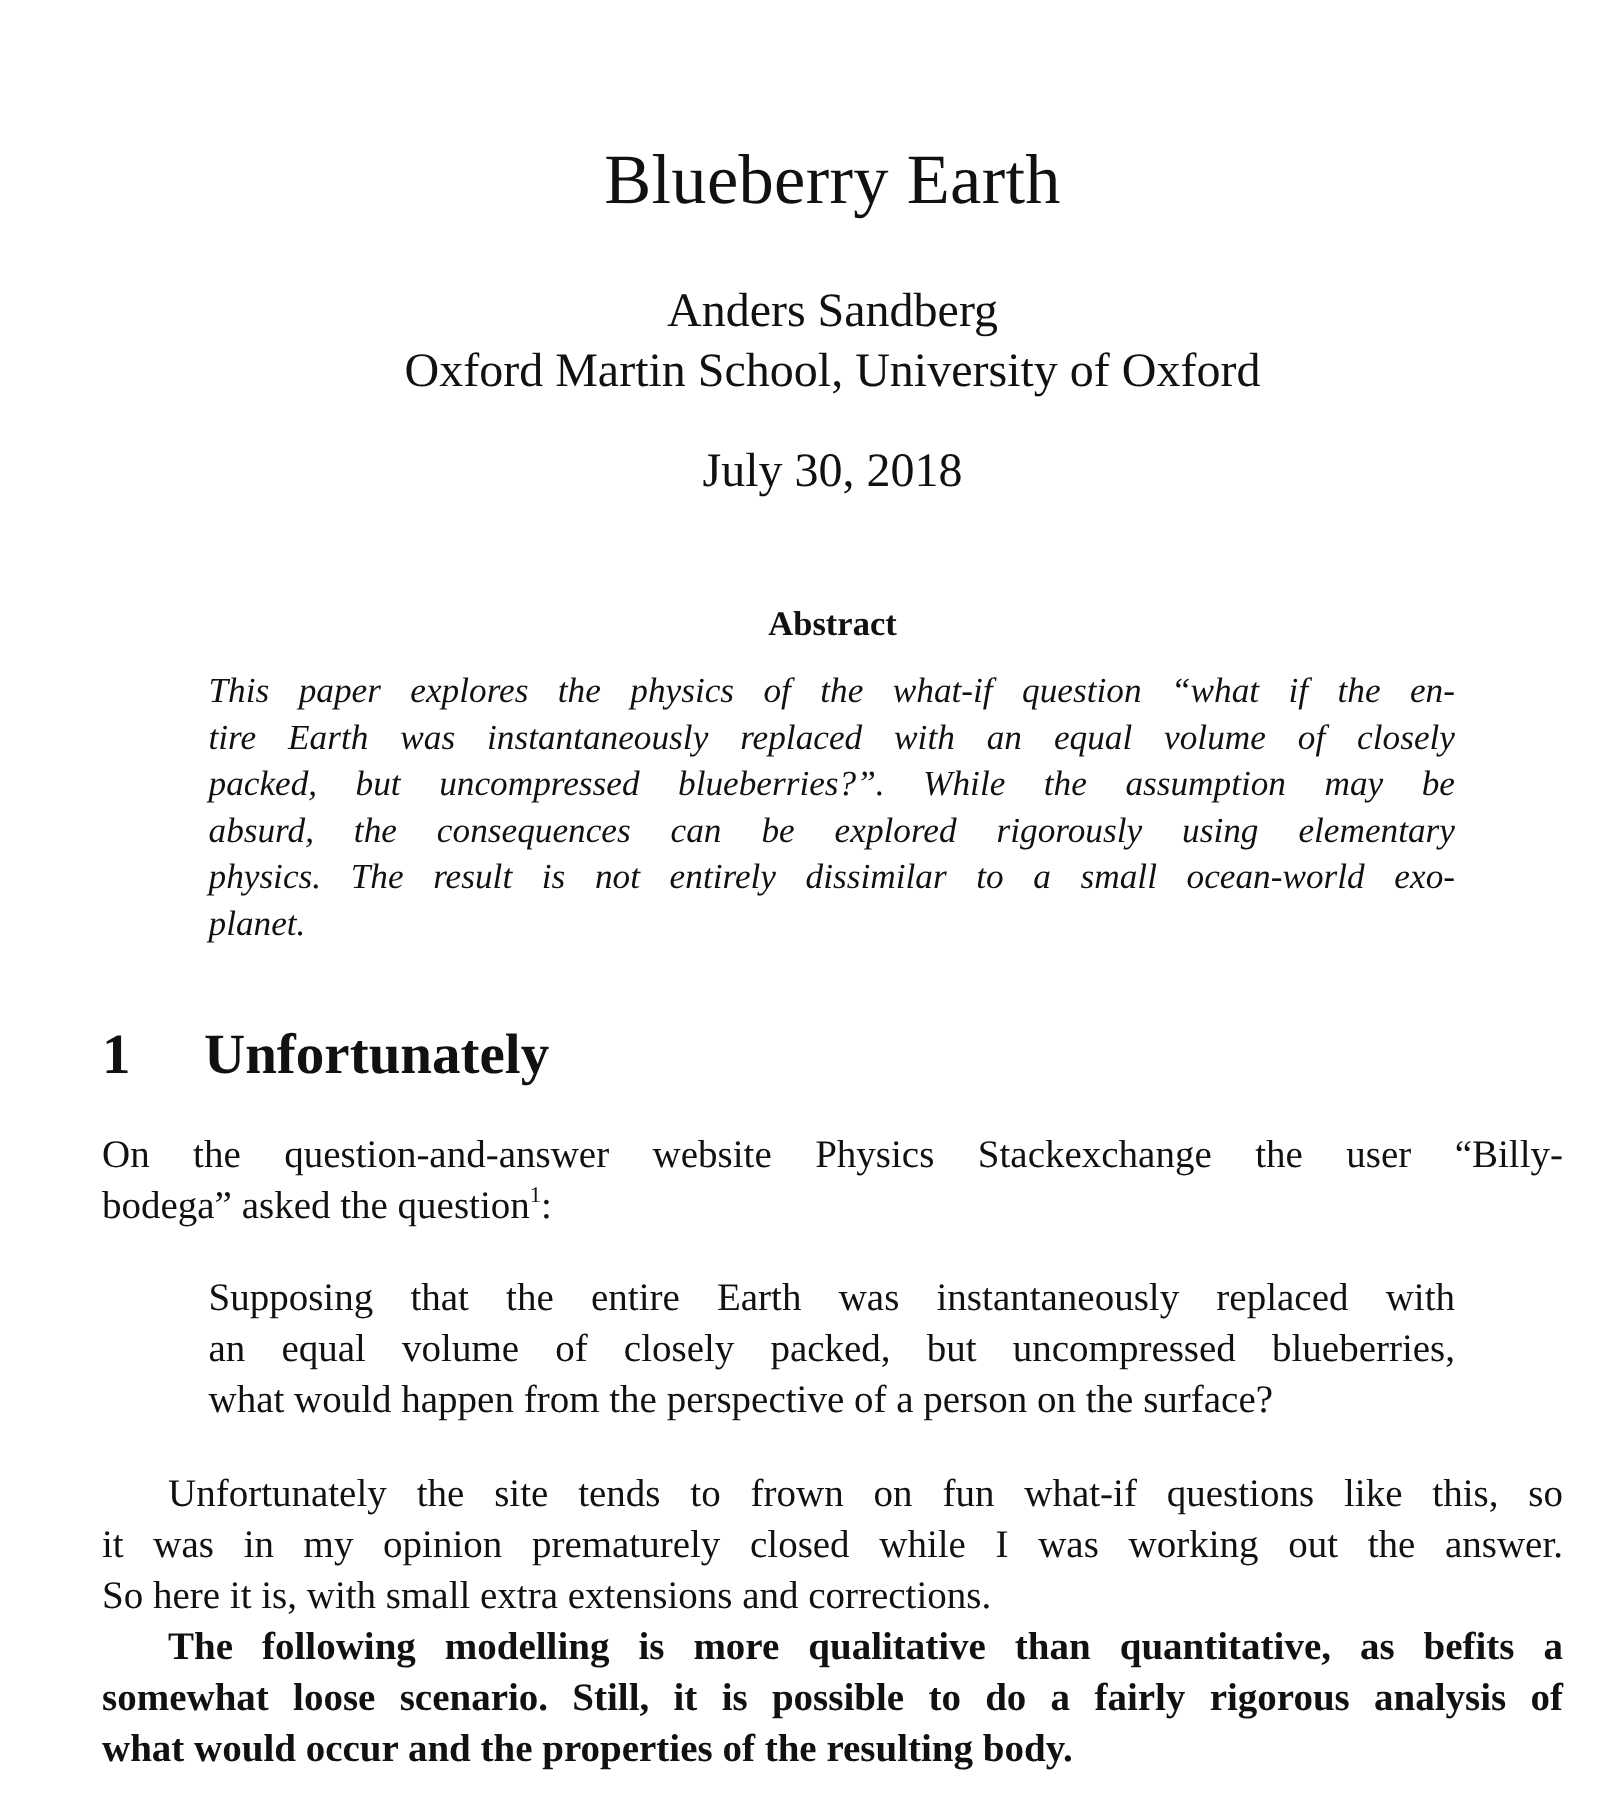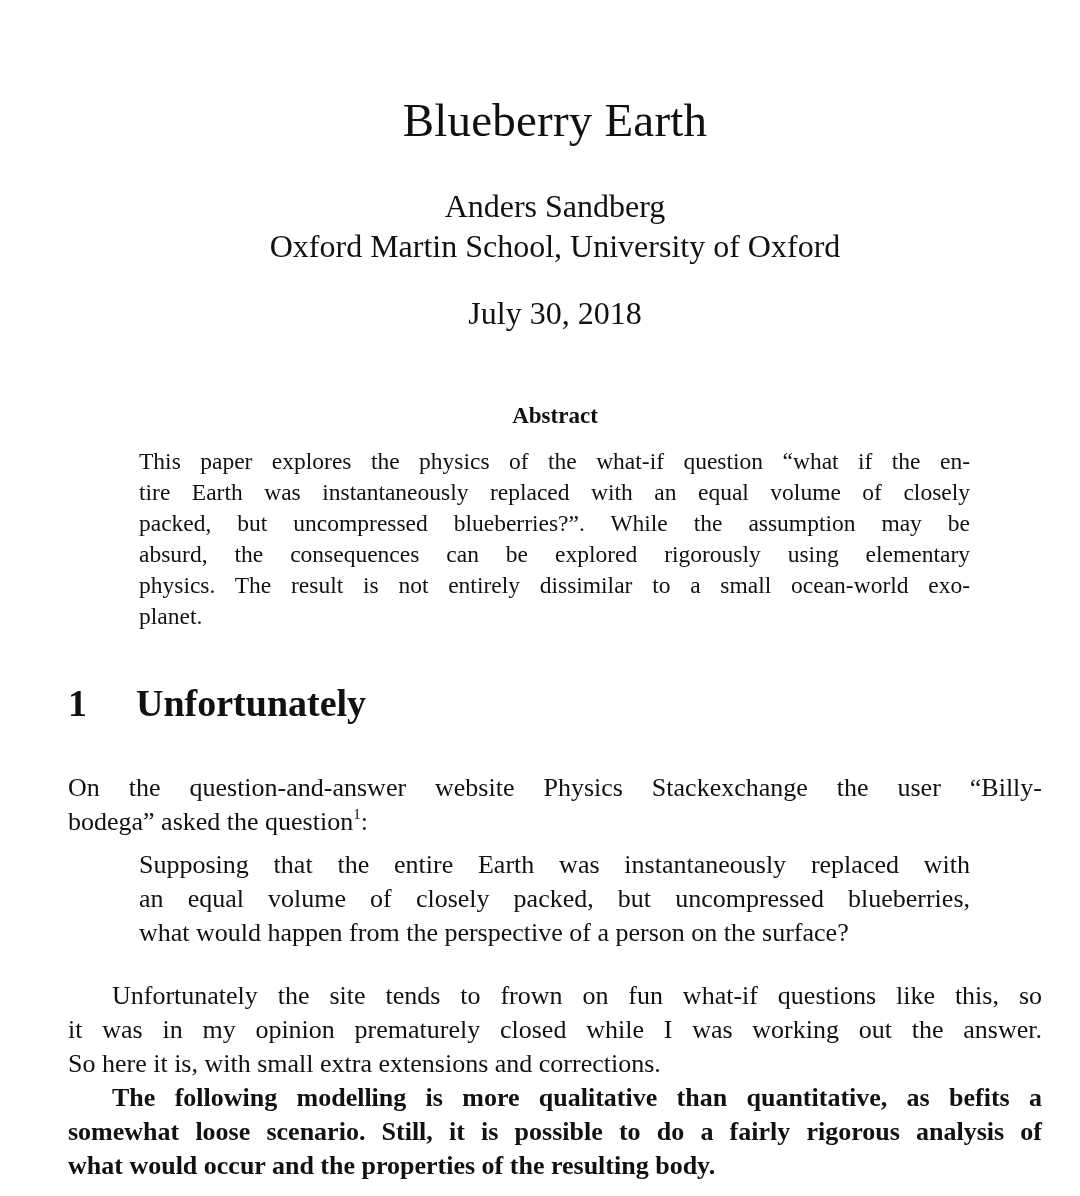--- a/index.html
+++ b/index.html
@@ -68,20 +68,21 @@
     }
     .abstract-body {
       position: absolute;
       left: 139px;
       width: 831px;
       top: 446px;
       font-size: 23.5px;
       line-height: 31px;
       text-align: justify;
       margin: 0;
+      font-style: italic;
     }
     .abstract-body .line {
       display: block;
       text-align: justify;
       text-align-last: justify;
       white-space: nowrap;
     }
     .abstract-body .line.last {
       text-align-last: left;
     }
@@ -112,21 +113,21 @@
       text-align: justify;
       text-align-last: justify;
       white-space: nowrap;
     }
     .para .line.last {
       text-align-last: left;
     }
     .para .line.indent {
       text-indent: 44px;
     }
-    .para1 { top: 753px; margin-top: 18px; }
+    .para1 { top: 753px; }
     .quote {
       position: absolute;
       left: 139px;
       width: 831px;
       top: 848px;
       font-size: 26px;
       line-height: 34px;
       margin: 0;
     }
     .quote .line {

